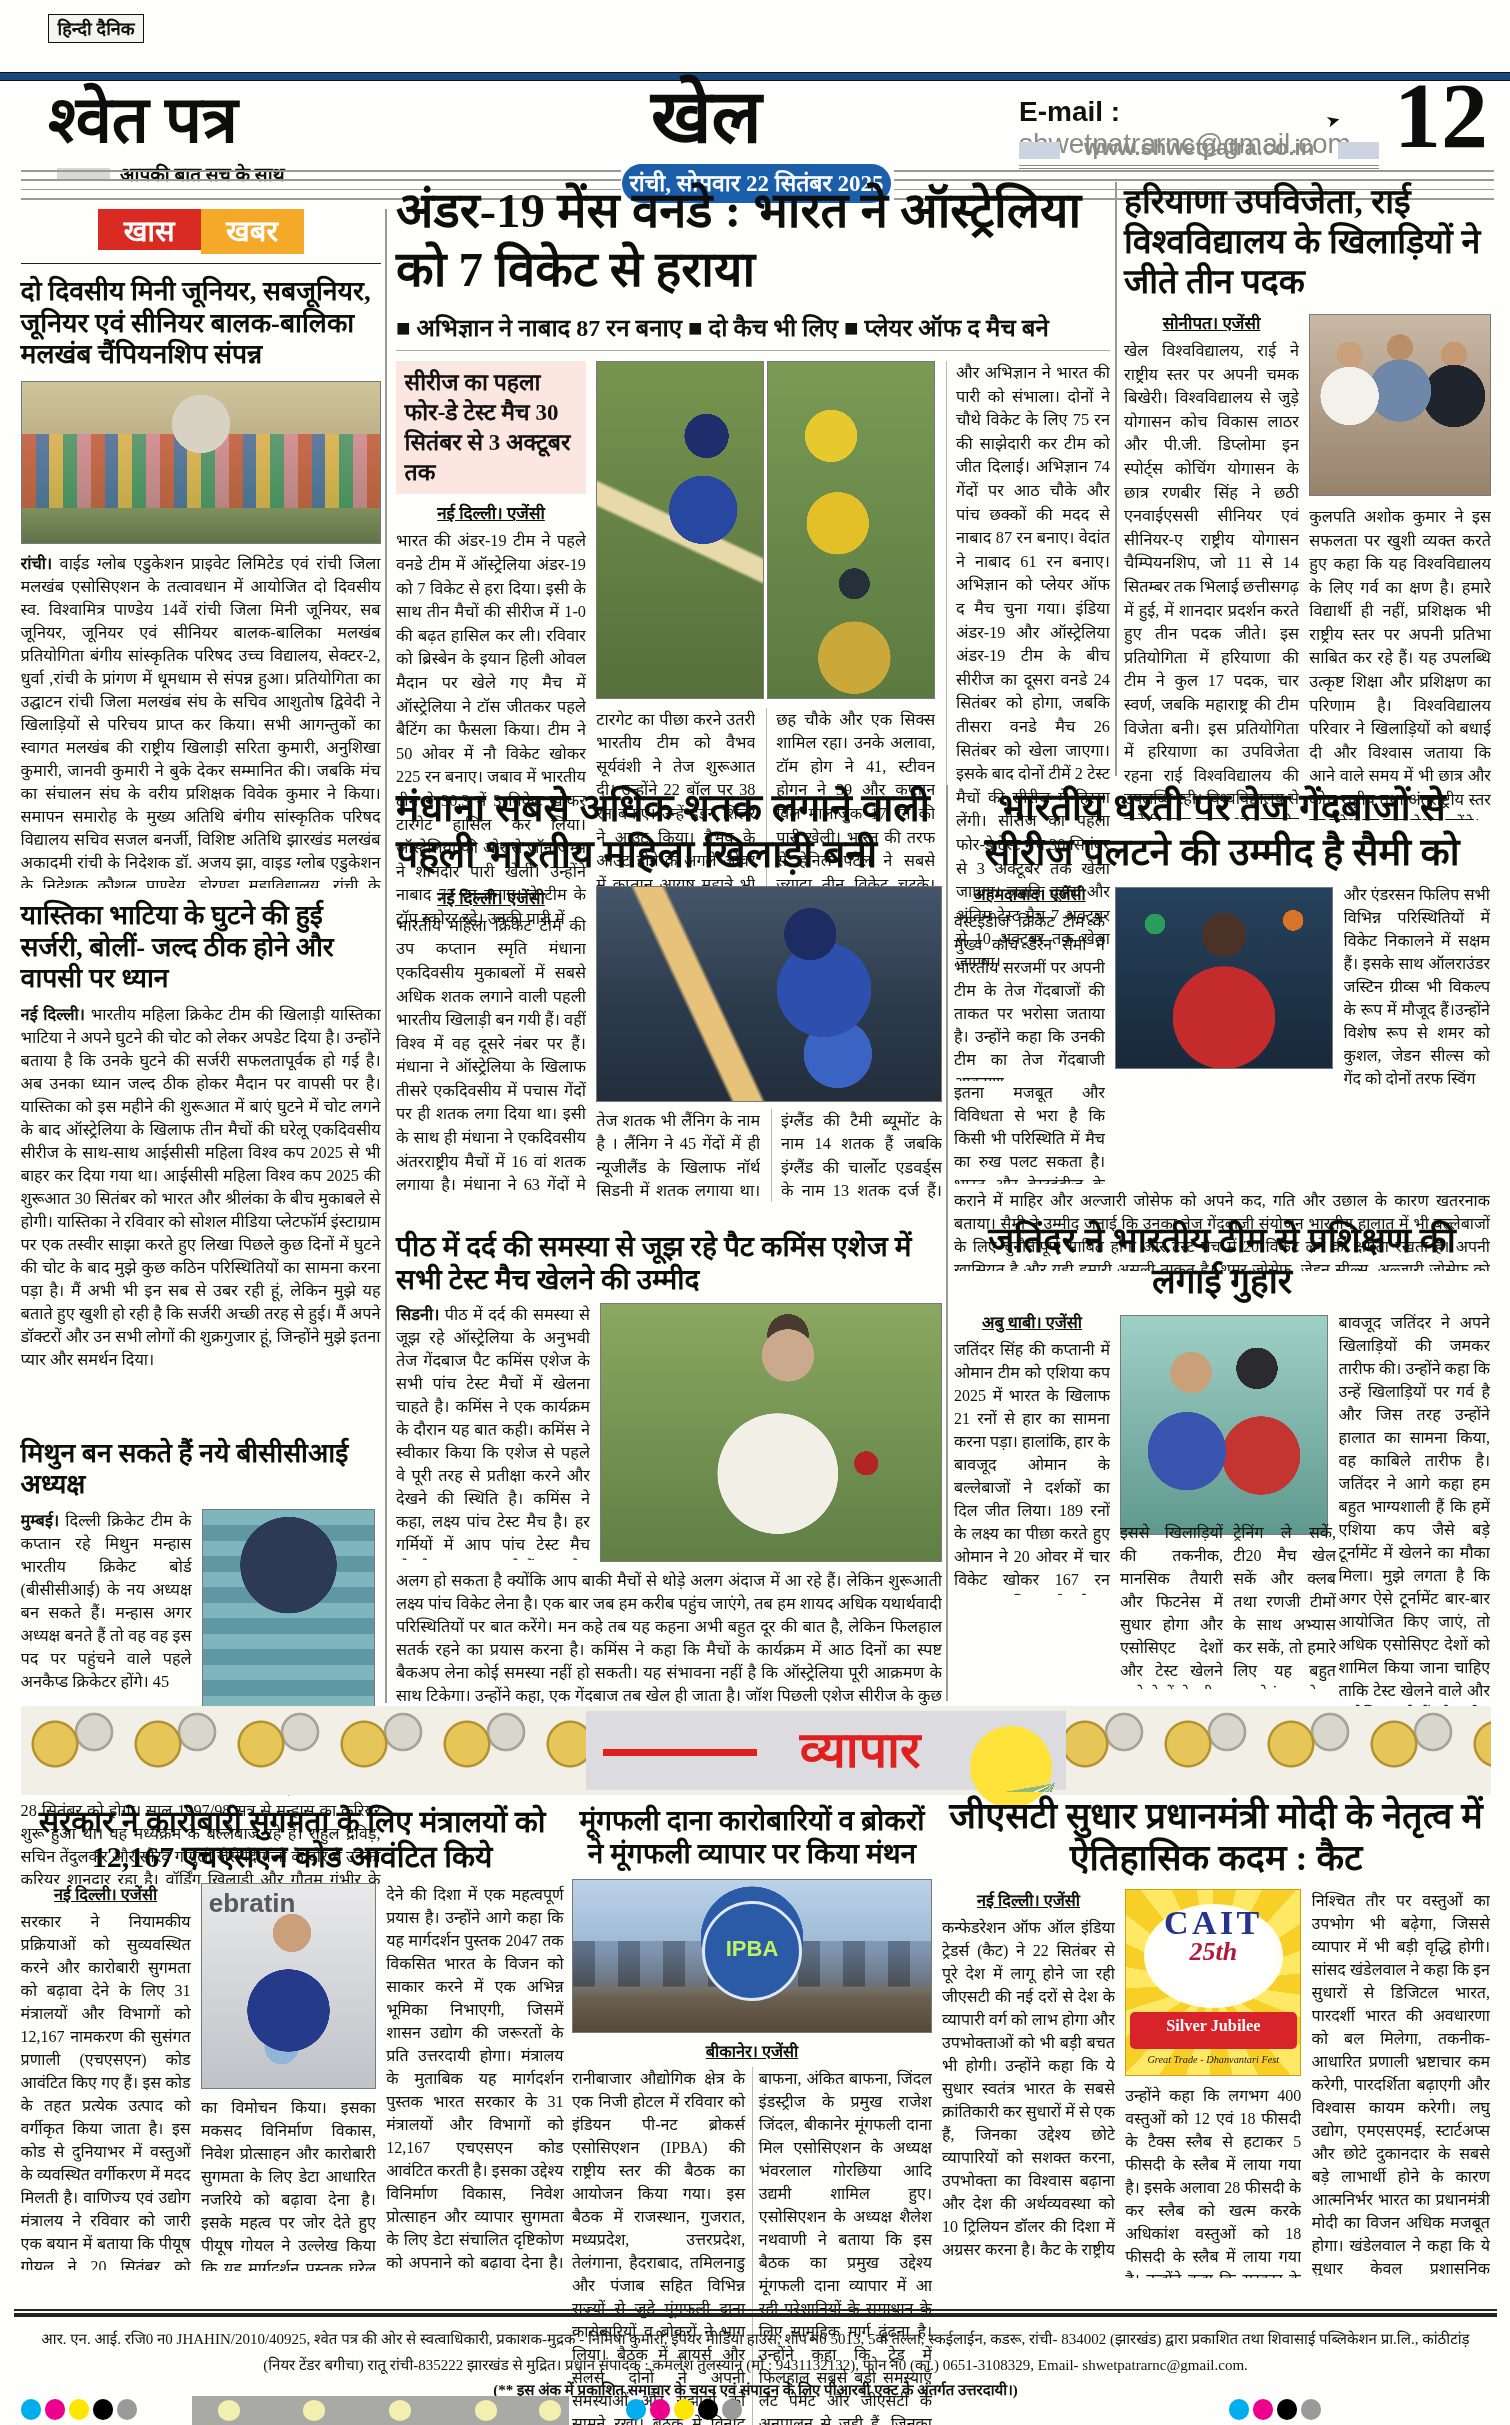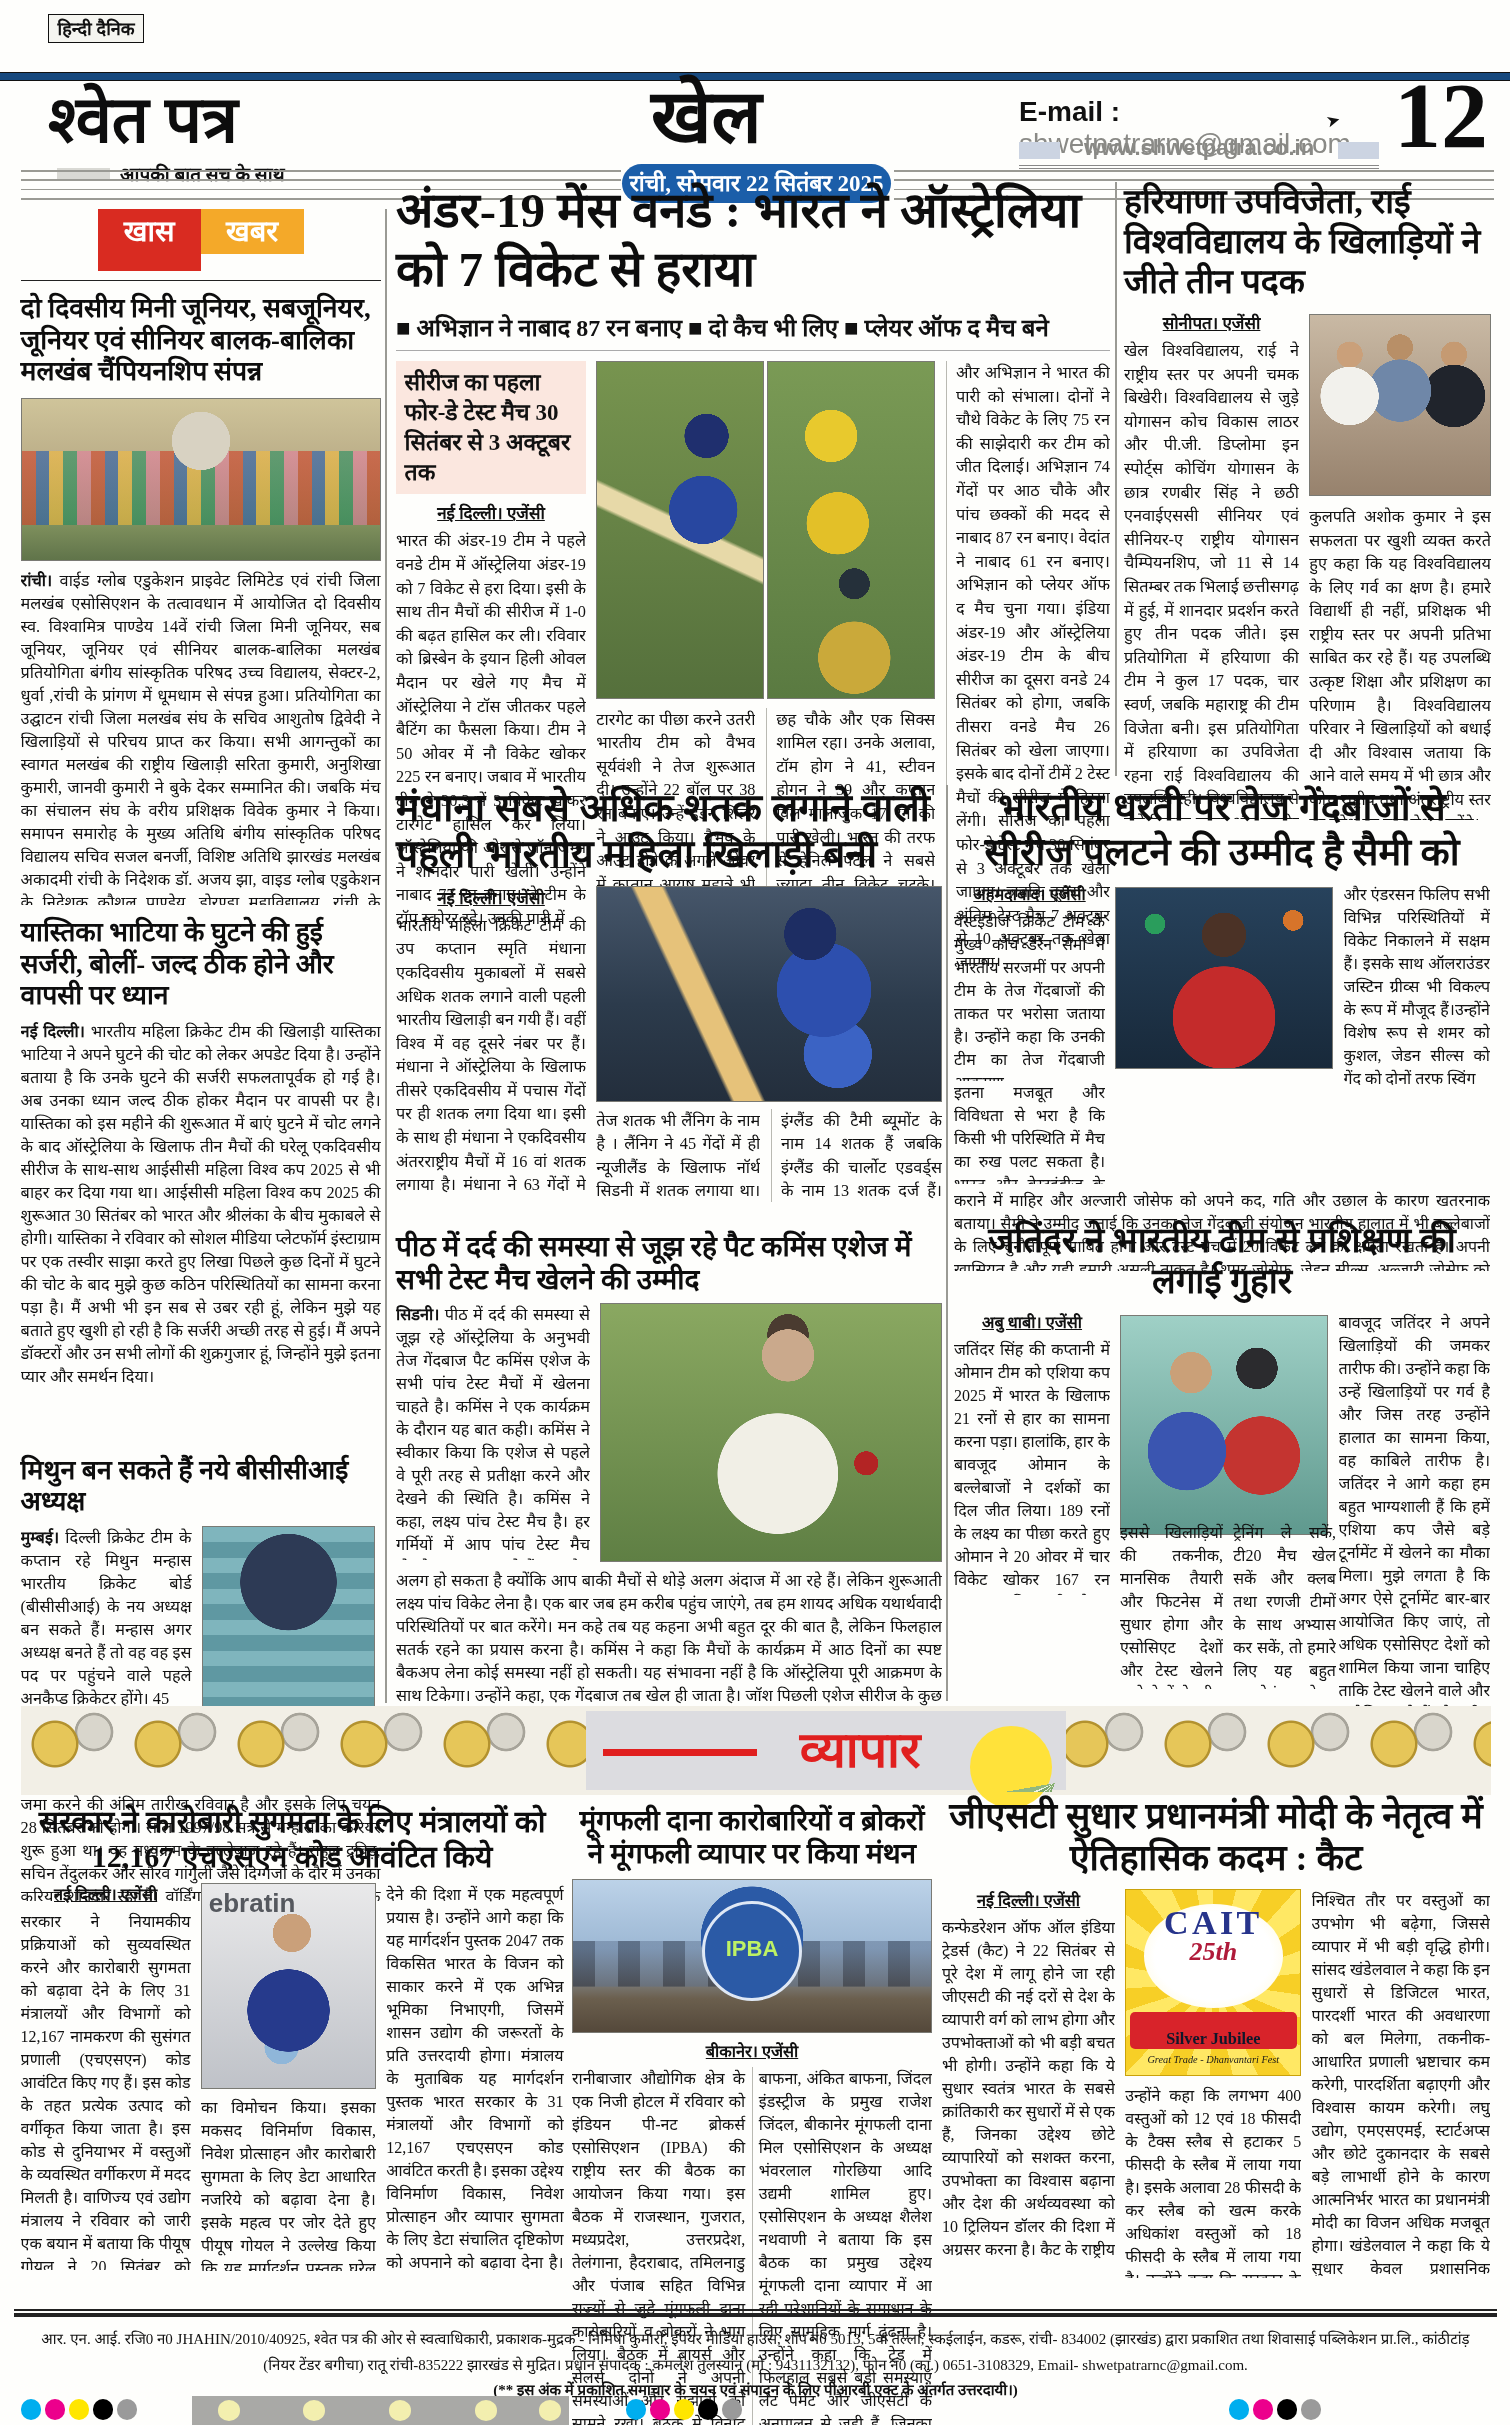--- a/index.html
+++ b/index.html
@@ -37,21 +37,21 @@
   .ph-sammy{background:radial-gradient(circle 22px at 50% 26%,#4b3226 0 100%,rgba(0,0,0,0) 101%),radial-gradient(circle 51px at 50% 72%,#c42b2b 0 100%,rgba(0,0,0,0) 101%),radial-gradient(circle 10.3px at 18% 20%,#2a9d5c 0 100%,rgba(0,0,0,0) 101%),radial-gradient(circle 10.3px at 82% 18%,#d7742a 0 100%,rgba(0,0,0,0) 101%),linear-gradient(180deg,#27425c,#18293a);}
   .ph-cummins{background:radial-gradient(circle 26px at 55% 20%,#caa98c 0 100%,rgba(0,0,0,0) 101%),radial-gradient(circle 20.6px at 55% 12%,#4a3b30 0 100%,rgba(0,0,0,0) 101%),radial-gradient(circle 60px at 52% 66%,#f1efe6 0 100%,rgba(0,0,0,0) 101%),radial-gradient(circle 12px at 78% 62%,#b32424 0 100%,rgba(0,0,0,0) 101%),linear-gradient(180deg,#8aa861,#5f7f44);}
   .ph-duo{background:radial-gradient(circle 20.6px at 34% 26%,#caa078 0 100%,rgba(0,0,0,0) 101%),radial-gradient(circle 20.6px at 66% 24%,#2b2b2e 0 100%,rgba(0,0,0,0) 101%),radial-gradient(circle 39px at 32% 62%,#3a55b0 0 100%,rgba(0,0,0,0) 101%),radial-gradient(circle 39px at 68% 64%,#c43430 0 100%,rgba(0,0,0,0) 101%),linear-gradient(180deg,#9fd0c6,#5f998e);}
   .ph-goyal{background:radial-gradient(circle 19px at 52% 24%,#caa07a 0 100%,rgba(0,0,0,0) 101%),radial-gradient(circle 41px at 50% 62%,#263a8c 0 100%,rgba(0,0,0,0) 101%),radial-gradient(circle 17px at 46% 80%,#8fb6d9 0 100%,rgba(0,0,0,0) 101%),linear-gradient(180deg,#e9e9ea,#bfc2c8);}
   .ph-ipba{background:radial-gradient(circle 51px at 50% 38%,#2b5aa6 0 100%,rgba(0,0,0,0) 101%),repeating-linear-gradient(90deg,rgba(30,40,60,.5) 0 22px,rgba(90,110,140,.45) 22px 45px) 0 58%/100% 30% no-repeat,linear-gradient(180deg,#bcd2e8 0%,#9db8d4 45%,#6b5f4e 78%,#54483a 100%);}
   .ipba-circ{position:absolute;left:50%;top:14%;transform:translateX(-50%);width:94px;height:94px;border-radius:50%;background:#2b5aa6;border:3.4px solid #dfe8f5;color:#bef264;font-weight:bold;font-size:22px;text-align:center;line-height:89px;font-family:"Liberation Sans",sans-serif;}
   .cait{background:repeating-conic-gradient(#f7cf26 0 14deg,#ffe864 14deg 28deg);border:1.7px solid #caa20a;text-decoration:underline;}
   .cait-inner{position:absolute;left:10%;top:8%;width:80%;height:56%;background:radial-gradient(#ffffff 0 60%,#fff7cf 100%);border-radius:50%;text-align:center;}
   .cait-word{color:#27348b;font-weight:bold;font-size:34px;letter-spacing:3.4px;font-family:"Liberation Serif",serif;}
   .cait-25{color:#b01a3a;font-style:italic;font-size:26px;font-weight:bold;margin-top:-5.1px;}
-  .cait-ribbon{position:absolute;left:2%;top:66%;width:96%;height:20%;background:#d8232a;color:#0f172a;font-weight:bold;text-align:center;font-size:16.3px;line-height:1.1;padding-top:18px;box-sizing:border-box;border-radius:5.1px;}
+  .cait-ribbon{position:absolute;left:2%;top:66%;width:96%;height:20%;background:#d8232a;color:#ffffff;font-weight:bold;text-align:center;font-size:16.3px;line-height:1.1;padding-top:5px;box-sizing:border-box;border-radius:5.1px;}
   .cait-sub{color:#1a1a1a;font-size:10.3px;position:absolute;left:0;top:89%;width:100%;text-align:center;font-style:italic;}
   
   .dot{width:20.6px;height:20.6px;border-radius:50%;display:inline-block;margin-right:3.4px;}
   .greybar{background:#a9a9a6;height:29px;position:relative;}
   .oval{position:absolute;top:4.3px;width:22px;height:20.6px;border-radius:50%;background:#f3efaf;}
   .subhead-bar{font-weight:bold;font-size:24px;}
   .colsplit{column-gap:13.7px;column-rule:0.9px solid #b9b9b2;}
 </style>
 </head>
 <body>
@@ -76,21 +76,21 @@
     </div>
     <div class="abs" style="left:1326px;top:110px;font-size:17px;transform:rotate(-15deg);">➤</div>
     <div class="abs hl" style="left:1394px;top:60px;font-size:94px;font-family:'Liberation Serif',serif;">12</div>
     <div class="abs ruled" style="left:20.6px;top:170px;width:600px;height:30px;"></div>
     <div class="abs ruled" style="left:894px;top:170px;width:600px;height:30px;"></div>
     <div class="abs datepill" style="left:622px;top:164px;width:269px;height:39px;">रांची, सोमवार 22 सितंबर 2025</div>
   </div>
 
   <div class="abs" style="left:20.6px;top:209px;width:360px;height:1495px;">
     <div style="display:flex;justify-content:center;gap:0;">
-      <div class="badge-red" style="width:103px;height:62px;">खास</div>
+      <div class="badge-red" style="width:103px;height:41px;">खास</div>
       <div class="badge-amber" style="width:103px;height:45px;">खबर</div>
     </div>
     <div class="hline" style="height:1.7px;margin-top:8.6px;"></div>
     <div class="hl" style="font-size:26.6px;margin-top:12px;">दो दिवसीय मिनी जूनियर, सबजूनियर, जूनियर एवं सीनियर बालक-बालिका मलखंब चैंपियनशिप संपन्न</div>
     <div class="photo ph-group" style="height:161px;margin-top:10.3px;"></div>
     <div class="txt" style="font-size:16.3px;line-height:23px;margin-top:8.6px;height:336px;">
       <span class="lead">रांची।</span>
       <span>वाईड ग्लोब एडुकेशन प्राइवेट लिमिटेड एवं रांची जिला मलखंब एसोसिएशन के तत्वावधान में आयोजित दो दिवसीय स्व. विश्वामित्र पाण्डेय 14वें रांची जिला मिनी जूनियर, सब जूनियर, जूनियर एवं सीनियर बालक-बालिका मलखंब प्रतियोगिता बंगीय सांस्कृतिक परिषद उच्च विद्यालय, सेक्टर-2, धुर्वा ,रांची के प्रांगण में धूमधाम से संपन्न हुआ। प्रतियोगिता का उद्घाटन रांची जिला मलखंब संघ के सचिव आशुतोष द्विवेदी ने खिलाड़ियों से परिचय प्राप्त कर किया। सभी आगन्तुकों का स्वागत मलखंब की राष्ट्रीय खिलाड़ी सरिता कुमारी, अनुशिखा कुमारी, जानवी कुमारी ने बुके देकर सम्मानित की। जबकि मंच का संचालन संघ के वरीय प्रशिक्षक विवेक कुमार ने किया। समापन समारोह के मुख्य अतिथि बंगीय सांस्कृतिक परिषद विद्यालय सचिव सजल बनर्जी, विशिष्ट अतिथि झारखंड मलखंब अकादमी रांची के निदेशक डॉ. अजय झा, वाइड ग्लोब एडुकेशन के निदेशक कौशल पाण्डेय, डोरण्डा महाविद्यालय, रांची के प्राध्यापक अवधेश कुमार ठाकुर, समाजसेवी दीपक दुबे एवं रांची जिला मलखंब एसोसिएशन के महासचिव आशुतोष द्विवेदी ने संयुक्त रूप से पुरस्कार एवं प्रमाण-पत्र देकर सम्मानित किया व अंत में धन्यवाद ज्ञापन संघ के सहायक प्रशिक्षक संजय कुमार ने किया। इस प्रतियोगिता में रांची जिले से लगभग सत्तर बालक-बालिका ने भाग लिया। चयनित रांची जिला बालक-बालिका मलखंब टीम अगले माह रांची में आयोजित झारखंड राज्य-स्तरीय प्रतियोगिता में रांची जिला का नेतृत्व करेगा। पूरे प्रतियोगिता को सफल संचालन में वरीय राष्ट्रीय खिलाड़ी शुभम सिंह, निखिल कुमार, आदित्य सिंह, वरीय प्रशिक्षक विवेक कुमार, संजय कुमार, सरिता ने निर्णायक के रूप में अहम भूमिका निभाई।</span>
     </div>
     <div class="hl" style="font-size:26.6px;margin-top:12px;">यास्तिका भाटिया के घुटने की हुई सर्जरी, बोलीं- जल्द ठीक होने और वापसी पर ध्यान</div>

